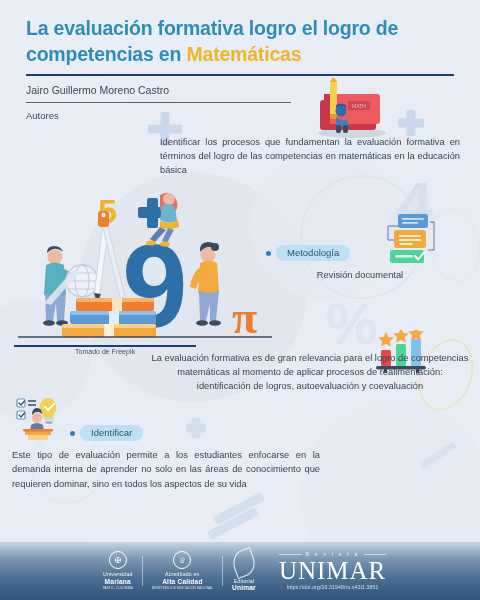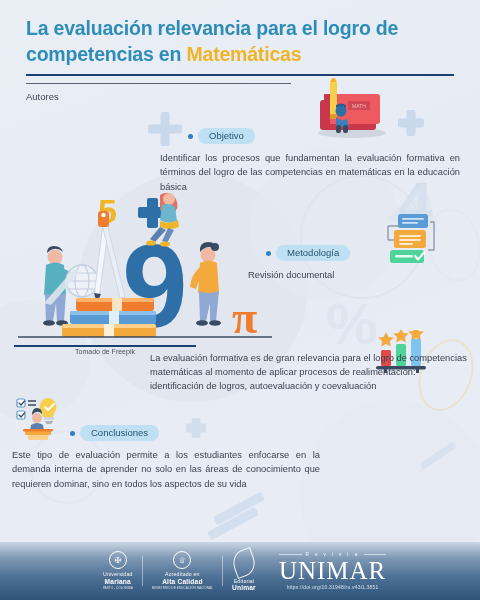--- a/index.html
+++ b/index.html
@@ -66,21 +66,21 @@
   
   .sec{position:absolute;}
   .badge-row{display:flex;align-items:center;gap:5px;}
   .bullet{width:5px;height:5px;border-radius:50%;background:#2f7fc4;flex:0 0 auto;}
   .badge{
     background:#bfe0f2;color:#28536e;border-radius:9px;
     padding:2px 11px;font-size:9.5px;line-height:1.3;white-space:nowrap;
   }
   .body-text{font-size:9.3px;line-height:1.52;color:#3b434f;margin-top:7px;}
   .just{text-align:justify;}
-  .ctr{text-align:left;}
+  .ctr{text-align:center;}
 
   #sec-objetivo{left:160px;top:128px;width:300px;}
   #sec-objetivo .badge-row{margin-left:28px;}
   #sec-metodologia{left:248px;top:245px;width:224px;}
   #sec-metodologia .badge-row{margin-left:18px;}
   #sec-resultados{left:150px;top:344px;width:320px;}
   #sec-resultados .badge-row{margin-left:142px;}
   #sec-conclusiones{left:12px;top:425px;width:308px;}
   #sec-conclusiones .badge-row{margin-left:58px;}
 
@@ -144,25 +144,26 @@
     <div class="tri-out tri-1"></div>
     <div class="bar-deco bd-1"></div>
     <div class="bar-deco bd-2"></div>
     <div class="bar-deco bd-3"></div>
     <div class="curve-deco cd-1"></div>
     <div class="curve-deco cd-2"></div>
   </div>
 
   <div class="header">
     <h1 class="title">
-      <span>La evaluación relevancia para el logro de</span><br>
+      <span>La evaluación formativa logro el logro de</span><br>
       <span>competencias en </span><span class="accent">Matemáticas</span>
     </h1>
     <div class="title-rule"></div>
     <div class="authors">
+      <div>Jairo Guillermo Moreno Castro</div>
     </div>
     <div class="authors-rule"></div>
     <div class="authors-label">Autores</div>
   </div>
 
   <div class="mini" id="ic-book">
     <svg viewBox="0 0 96 62" width="96" height="62">
       <ellipse cx="52" cy="55" rx="34" ry="5" fill="#cfd6e0"></ellipse>
       <rect x="20" y="22" width="56" height="30" rx="3" fill="#c9384a"></rect>
       <rect x="24" y="16" width="56" height="30" rx="3" fill="#ee5a5f"></rect>
@@ -174,24 +175,20 @@
       <rect x="30" y="36" width="7" height="5" fill="#e09c2a"></rect>
       <circle cx="41" cy="33" r="5.5" fill="#2f6fa8"></circle>
       <path d="M36 39 q5 5 11 2 l2 8 h-13 z" fill="#3d7fbc"></path>
       <rect x="36" y="47" width="5" height="8" rx="2" fill="#3b4a60"></rect>
       <rect x="43" y="47" width="5" height="8" rx="2" fill="#3b4a60"></rect>
       <path d="M36 30 q5 -4 10 0 l0 -3 q-5 -3 -10 0 z" fill="#2b5d8e"></path>
     </svg>
   </div>
 
   <div class="sec" id="sec-objetivo">
-    <div class="badge-row">
-      <span class="bullet"></span>
-      <span class="badge">Objetivo</span>
-    </div>
     <div class="body-text just">Identificar los procesos que fundamentan la evaluación formativa en términos del logro de las competencias en matemáticas en la educación básica</div>
   </div>
 
   <div class="mini" id="ic-docs">
     <svg viewBox="0 0 66 56" width="66" height="56">
       <path d="M10 14 L10 28 M10 14 L22 14 M10 28 L22 28" stroke="#8f9bab" stroke-width="1.4" fill="none"></path>
       <path d="M52 10 L56 10 L56 38 L50 38" stroke="#8f9bab" stroke-width="1.4" fill="none"></path>
       <rect x="20" y="2" width="30" height="14" rx="2.5" fill="#5b9bd5"></rect>
       <rect x="24" y="6" width="22" height="1.8" rx=".9" fill="#cfe4f7"></rect>
       <rect x="24" y="10" width="16" height="1.8" rx=".9" fill="#cfe4f7"></rect>
@@ -326,21 +323,21 @@
       <path d="M17 29 q6 -4 12 0 l1 6 h-14 z" fill="#5d7fb0"></path>
       <rect x="11" y="34" width="26" height="5" rx="1.5" fill="#f4a93c"></rect>
       <rect x="14" y="39" width="20" height="5" rx="1" fill="#fbd08a"></rect>
       <rect x="9" y="33" width="30" height="2.4" rx="1.2" fill="#f07c2e"></rect>
     </svg>
   </div>
 
   <div class="sec" id="sec-conclusiones">
     <div class="badge-row">
       <span class="bullet"></span>
-      <span class="badge">Conclusiones</span>
+      <span class="badge">Identificar</span>
     </div>
     <div class="body-text just">Este tipo de evaluación permite a los estudiantes enfocarse en la demanda interna de aprender no solo en las áreas de conocimiento que requieren dominar, sino en todos los aspectos de su vida</div>
   </div>
 
   <div class="footer">
 
     <div class="flogo">
       <div class="crest">✠</div>
       <div class="l1">Universidad</div>
       <div class="l2">Mariana</div>

